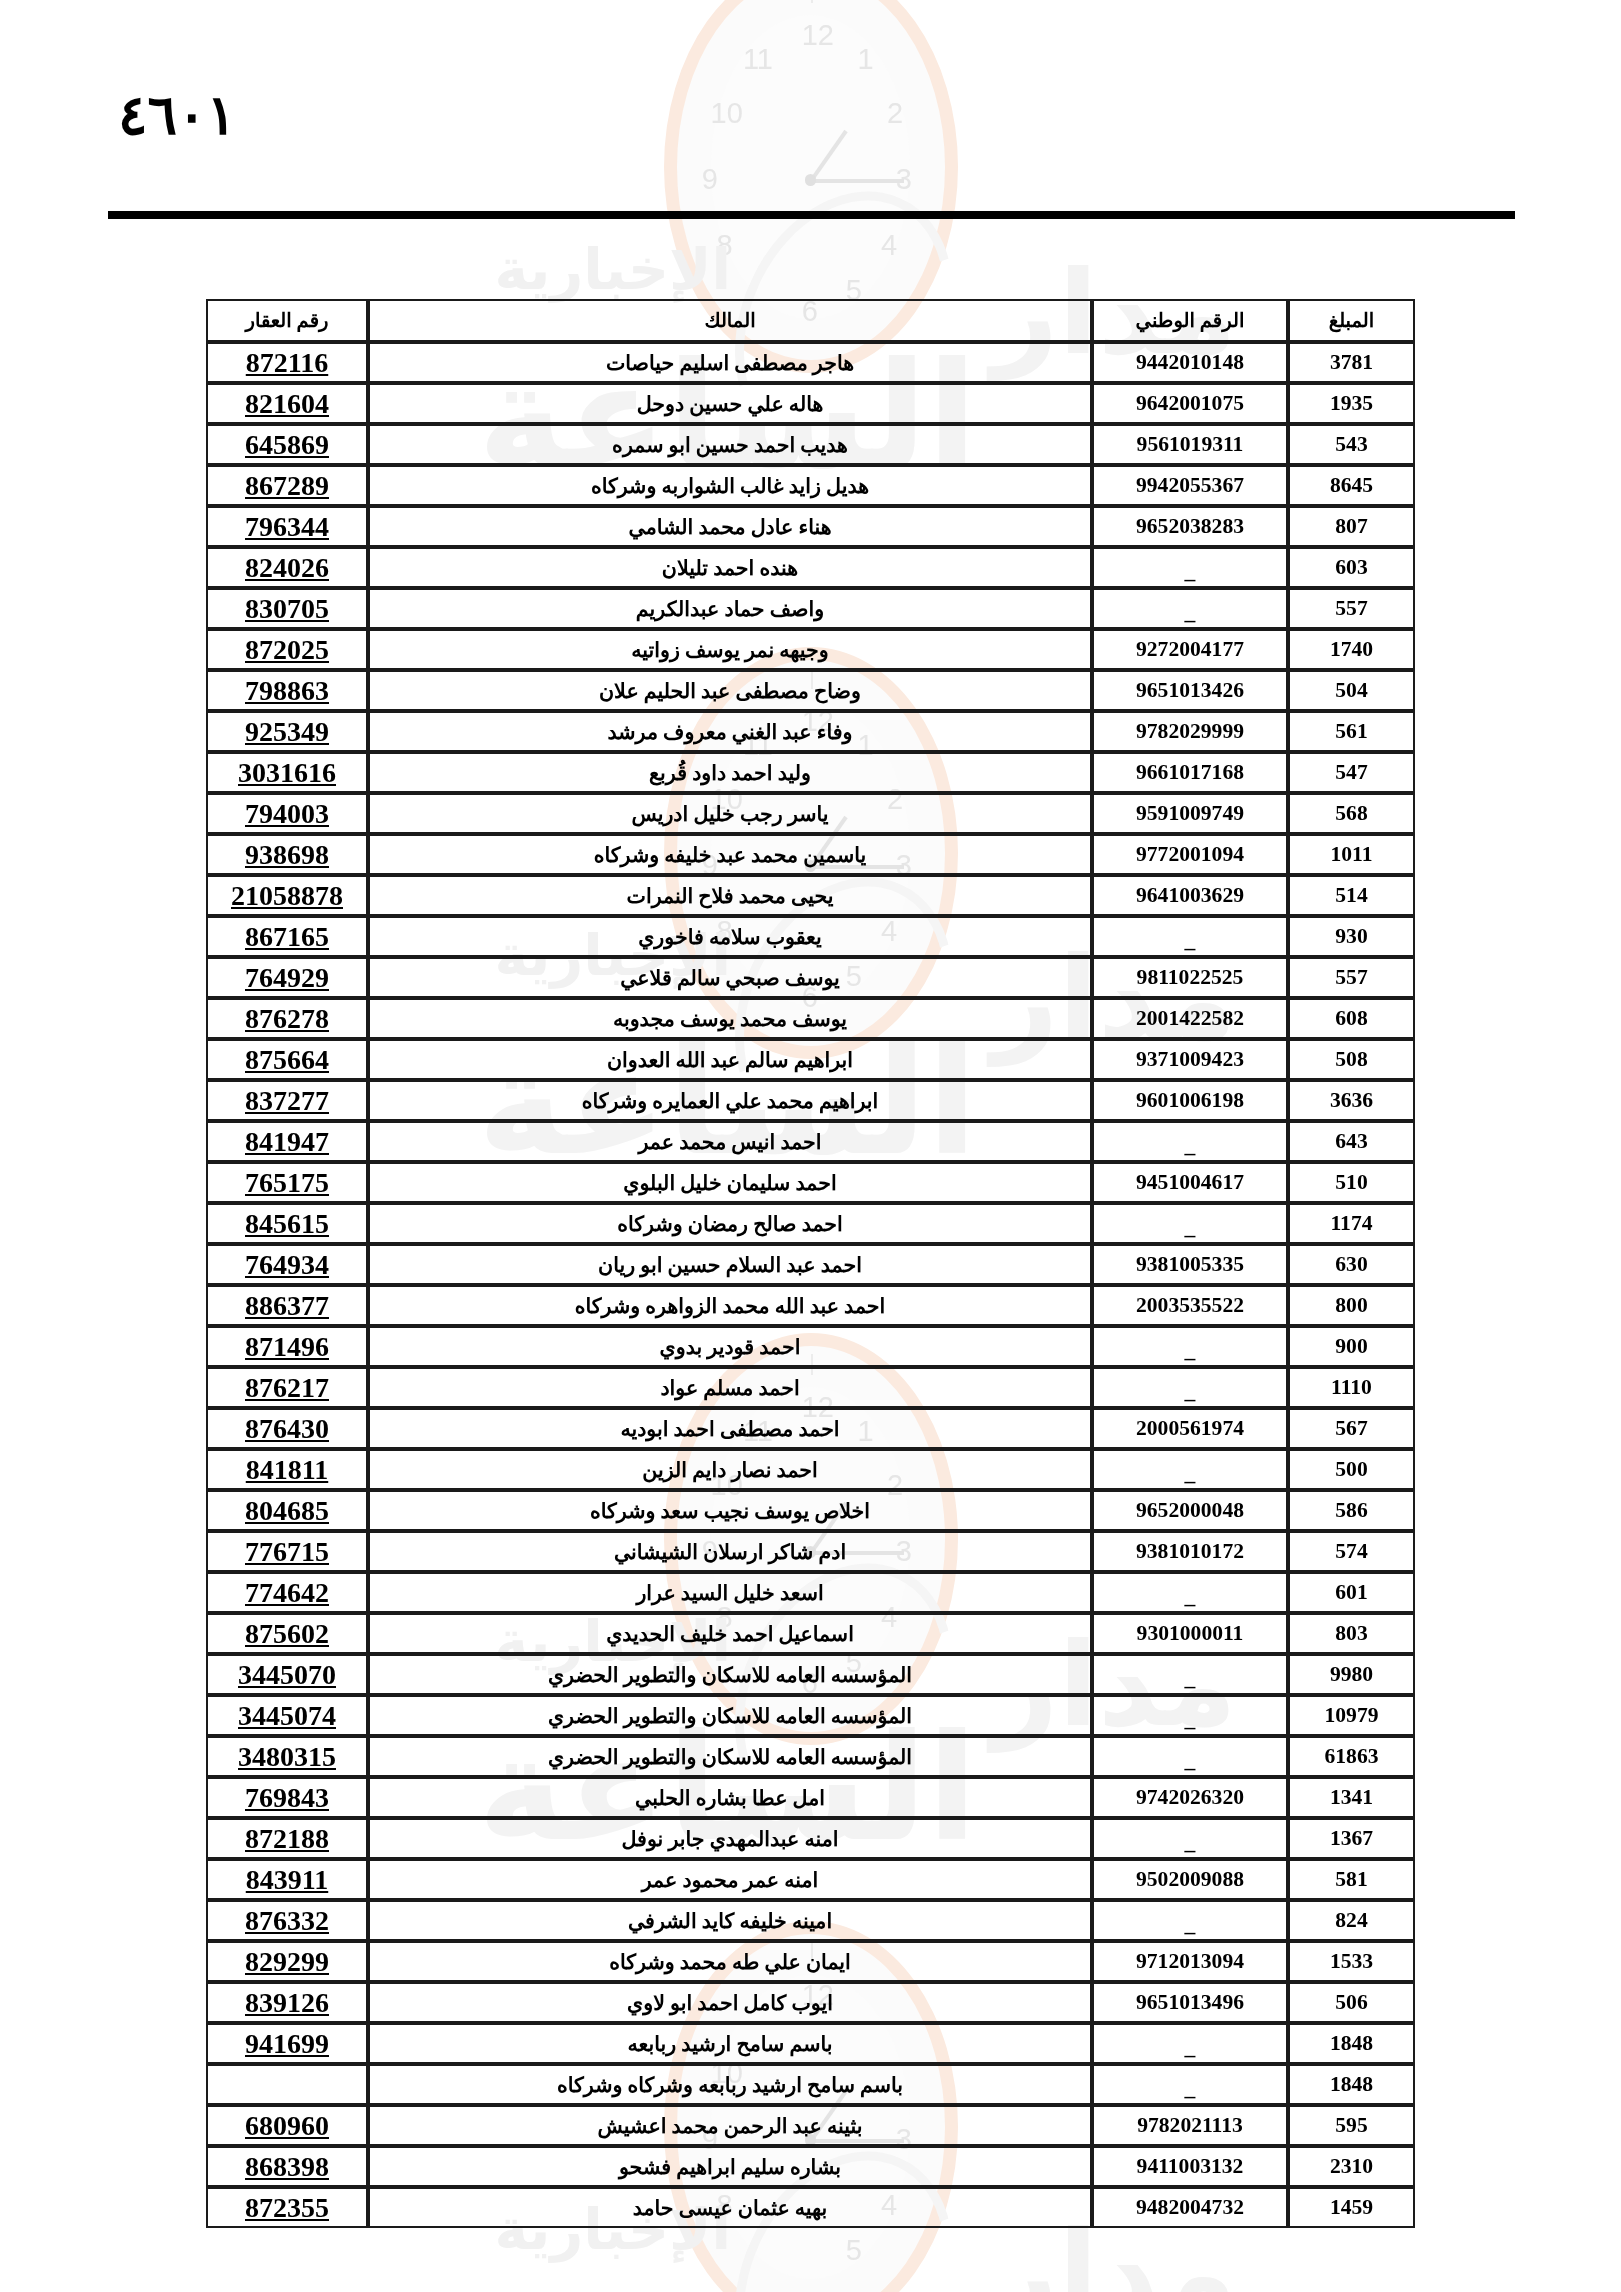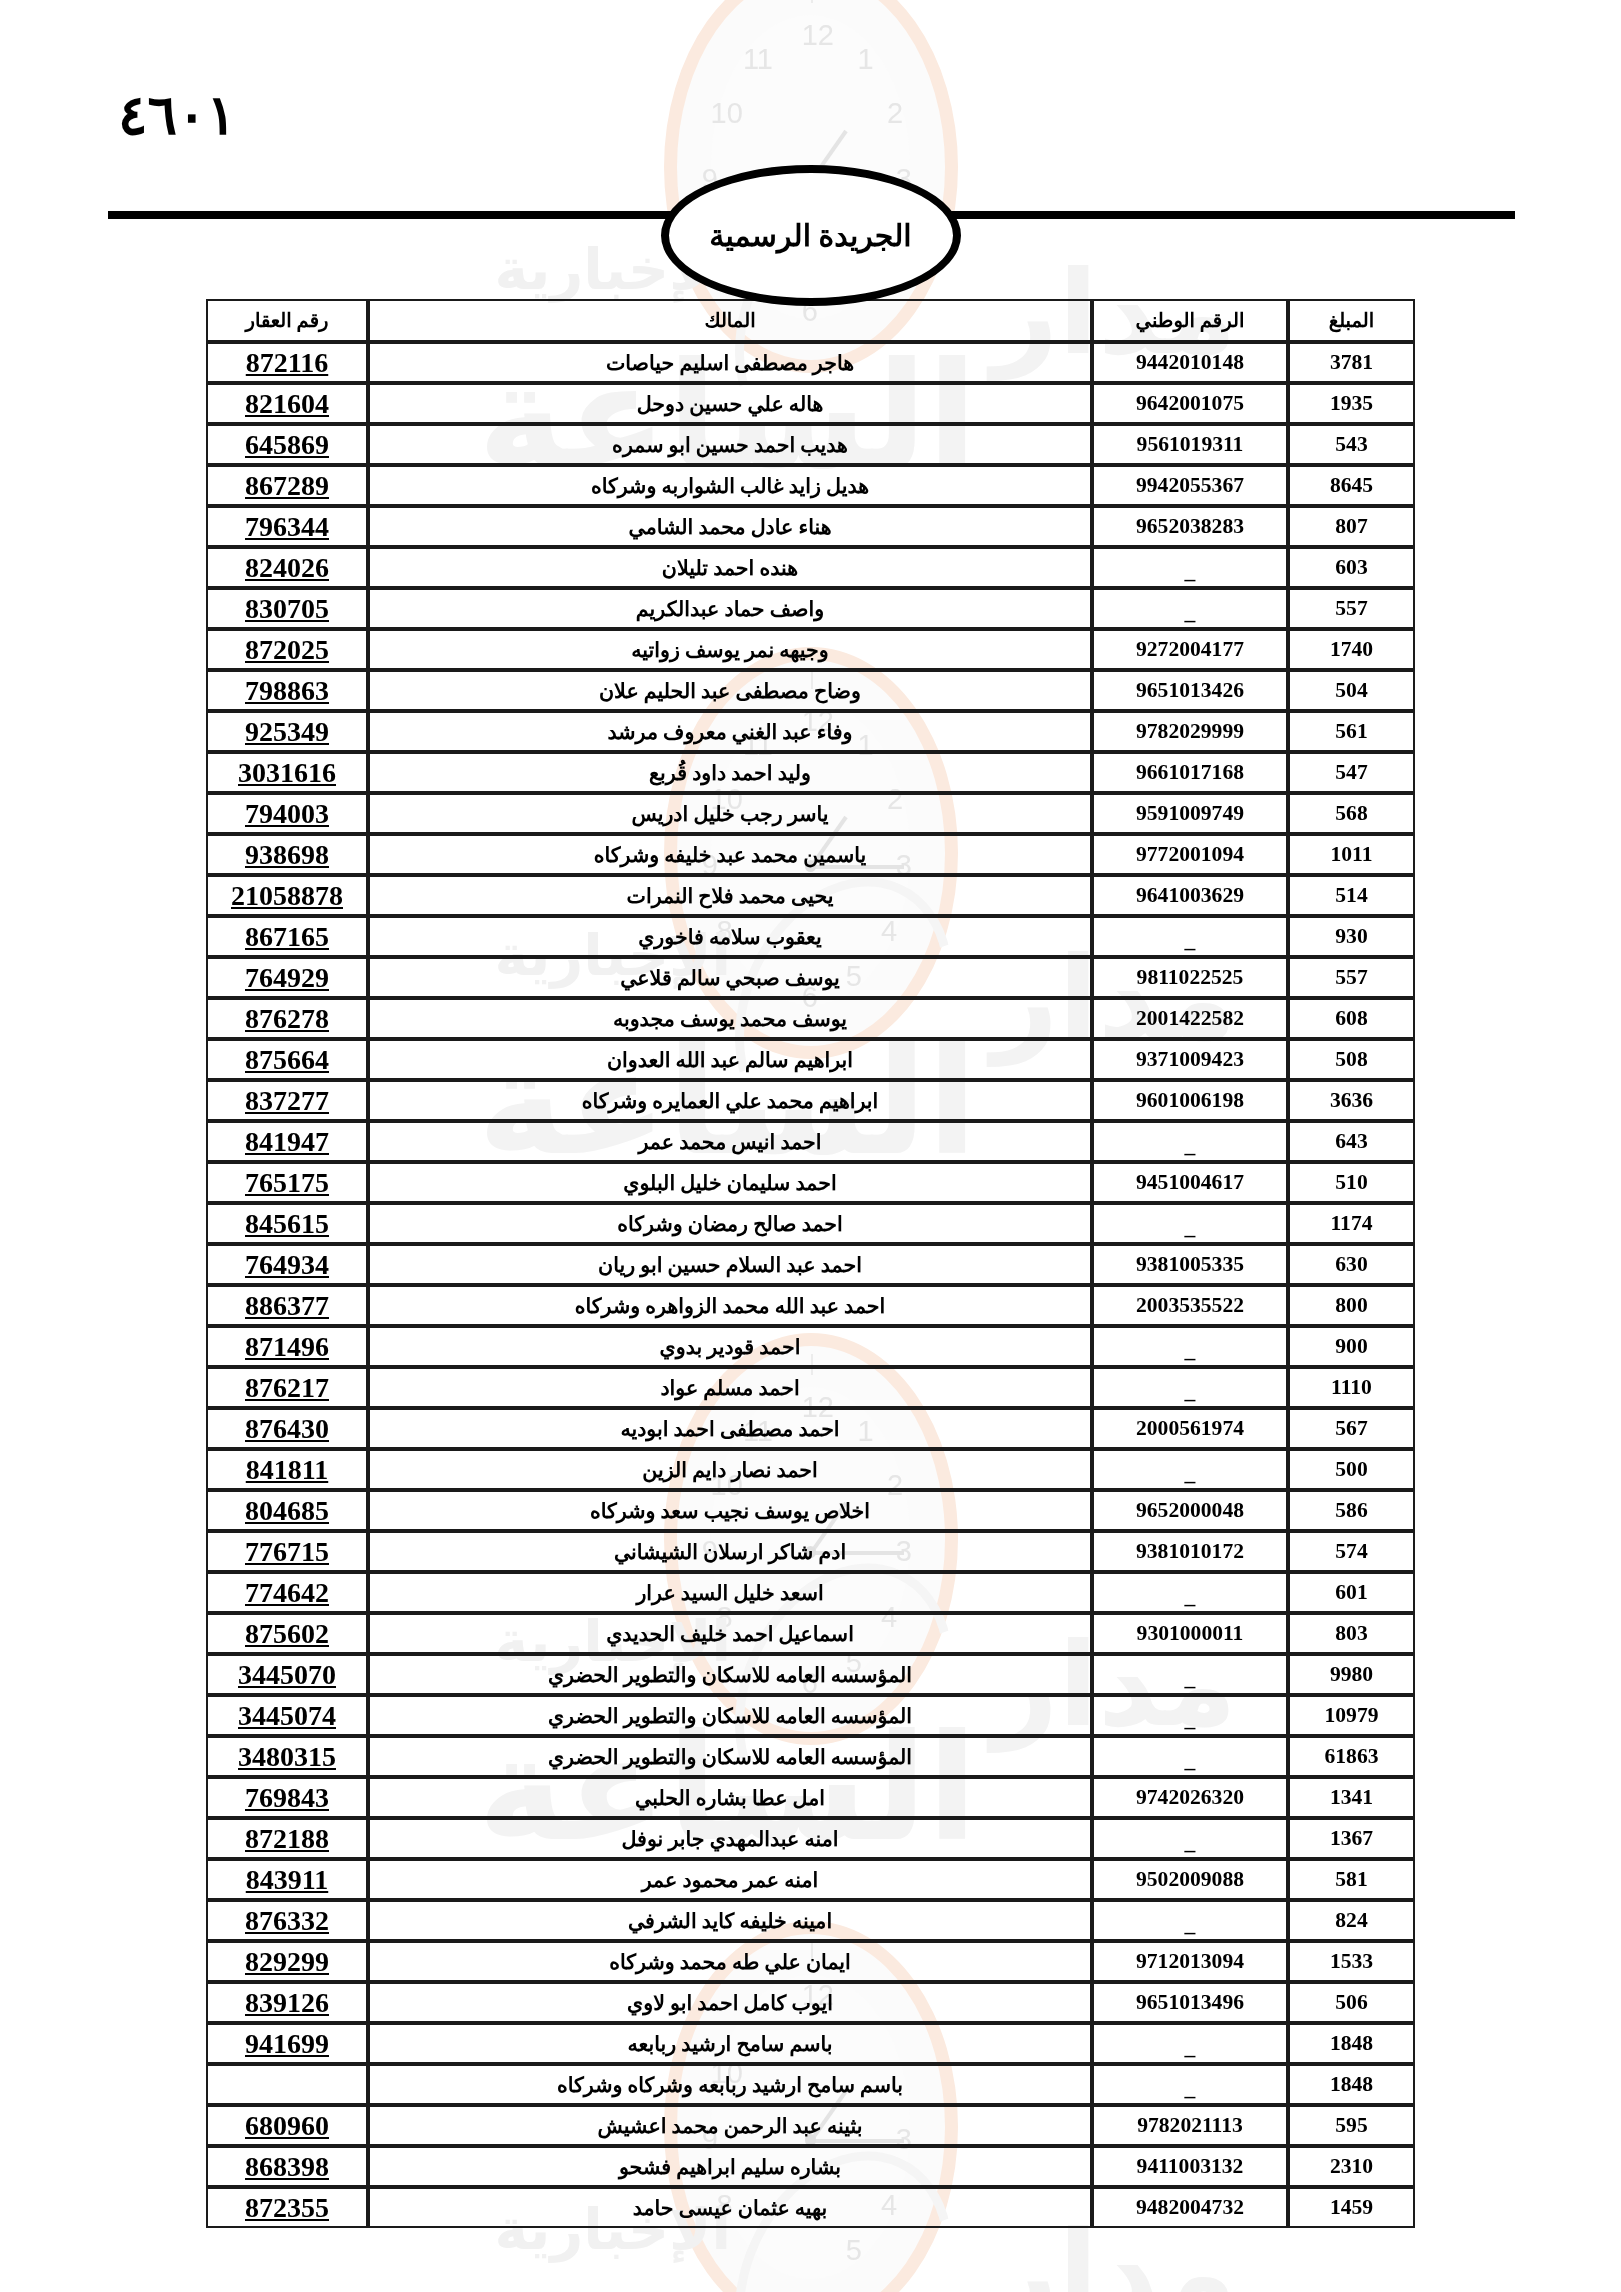--- a/index.html
+++ b/index.html
@@ -318,23 +318,20 @@
       <div class="wm-arc"></div>
       <div class="wm-logo-a wm-madar">مدار</div>
       <div class="wm-logo-a wm-akhbar">الإخبارية</div>
 
     </div>
   </div>
 
   <div class="header">
     <div class="page-number">٤٦٠١</div>
     <div class="rule"></div>
-    <div class="gazette-oval">
-      <span>الجريدة الرسمية</span>
-    </div>
   </div>
 
   <div class="table-wrap">
     <table class="gazette">
       <colgroup>
         <col class="col-amount">
         <col class="col-natid">
         <col class="col-owner">
         <col class="col-prop">
       </colgroup>

